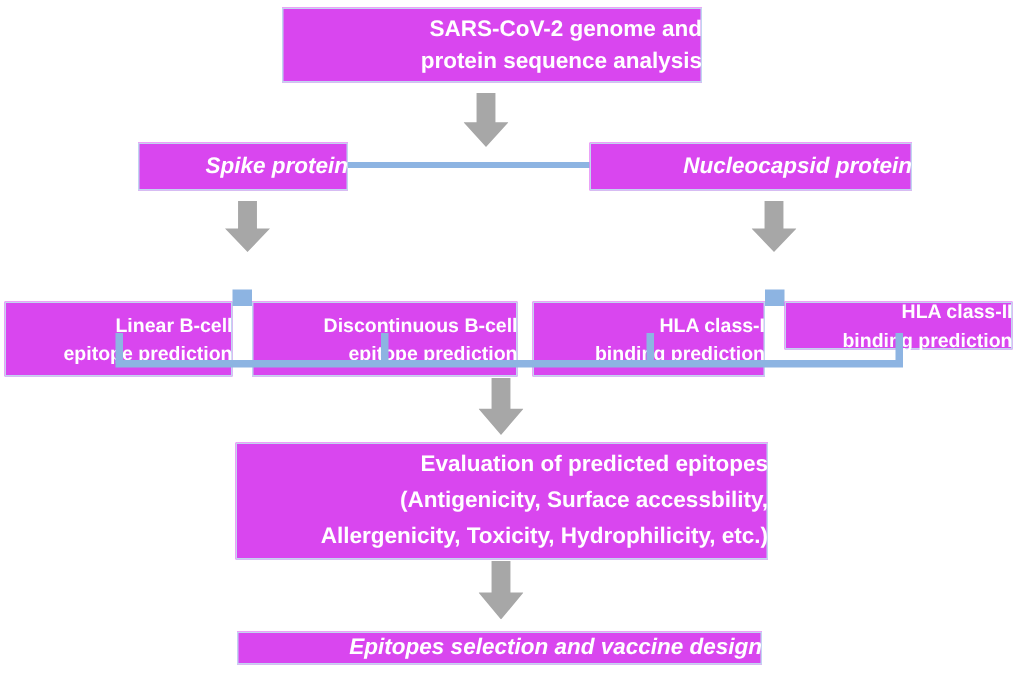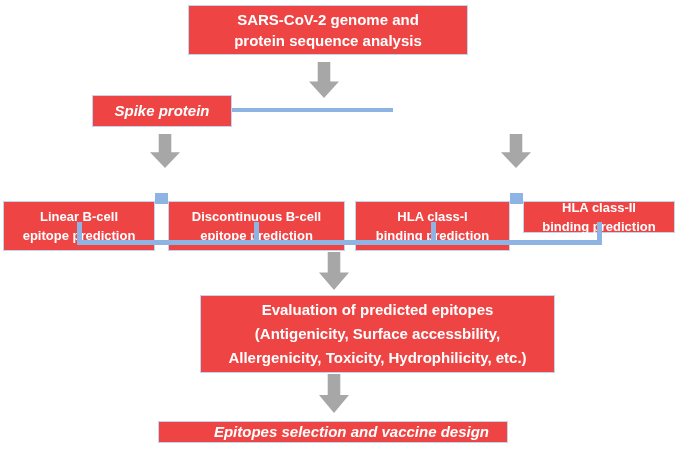--- a/index.html
+++ b/index.html
@@ -10,28 +10,28 @@
   }
   #canvas {
     position: relative;
     width: 685px;
     height: 455px;
     background: #ffffff;
     overflow: hidden;
   }
   .node {
     position: absolute;
-    background: #ef4444;
+    background: #d946ef;
     box-shadow: inset 0 0 0 1px #c2d5f0;
     color: #ffffff;
     font-weight: bold;
     display: flex;
     align-items: center;
     justify-content: center;
-    text-align: center;
+    text-align: right;
     box-sizing: border-box;
   }
   .node .lbl {
     white-space: pre-line;
     width: 100%;
   }
   .fs-lg { font-size: 15px; line-height: 21px; }
   .fs-md { font-size: 15px; line-height: 20px; font-style: italic; }
   .fs-sm { font-size: 13px; line-height: 19px; margin-top: 29px; }
   .fs-eval { font-size: 15px; line-height: 24px; }
@@ -47,21 +47,21 @@
   }
 
   
   #n-genome   { left:188px; top:5px;   width:280px; height:50px; }
   #n-spike    { left:92px;  top:95px;  width:140px; height:32px; }
   #n-nucleo   { left:393px; top:95px;  width:215px; height:32px; }
   #n-linear   { left:3px;   top:172px; width:152px; height:50px; }
   #n-discont  { left:168px; top:172px; width:177px; height:50px; }
   #n-hla1     { left:355px; top:172px; width:155px; height:50px; }
   #n-hla2     { left:523px; top:172px; width:152px; height:32px; }
-  #n-eval     { left:157px; top:295px; width:355px; height:78px;margin-left:43px; }
+  #n-eval     { left:157px; top:295px; width:355px; height:78px; }
   #n-final    { left:158px; top:421px; width:350px; height:22px;padding-left:37px; }
 
   
   #c-row2     { left:232px; top:108px; width:161px; height:4px; }
   #c-bcell    { left:155px; top:193px; width:13px;  height:11px; }
   #c-hla      { left:510px; top:193px; width:13px;  height:11px; }
   #c-stub1    { left:77px;  top:222px; width:5px;   height:20px; }
   #c-stub2    { left:254px; top:222px; width:5px;   height:20px; }
   #c-stub3    { left:431px; top:222px; width:5px;   height:20px; }
   #c-stub4    { left:597px; top:222px; width:5px;   height:20px; }
@@ -85,20 +85,23 @@
   </div>
 
   <div class="arrow-down" id="a1"></div>
 
   <div class="node fs-md" id="n-spike">
     <span class="lbl">Spike protein</span>
   </div>
 
   <div class="connector" id="c-row2"></div>
 
+  <div class="node fs-md" id="n-nucleo">
+    <span class="lbl">Nucleocapsid protein</span>
+  </div>
 
   <div class="arrow-down" id="a2"></div>
   <div class="arrow-down" id="a3"></div>
 
   <div class="node fs-sm" id="n-linear">
     <span class="lbl">Linear B-cell
 epitope prediction</span>
   </div>
 
   <div class="connector" id="c-bcell"></div>

